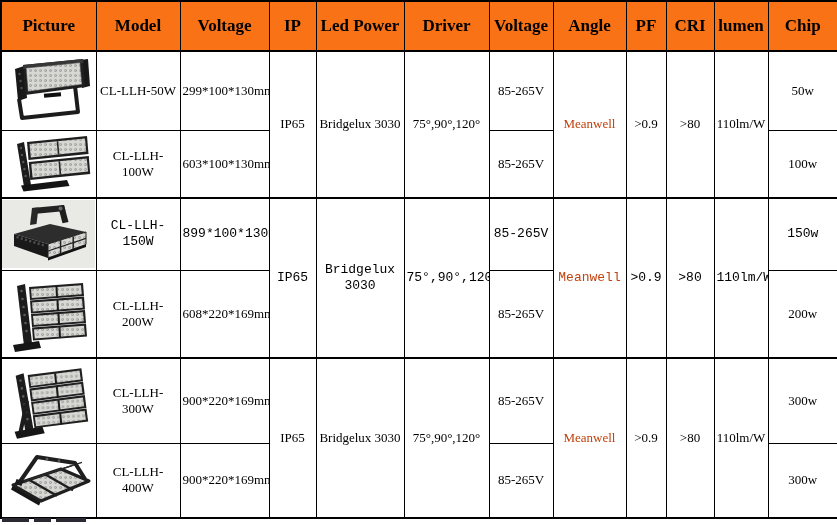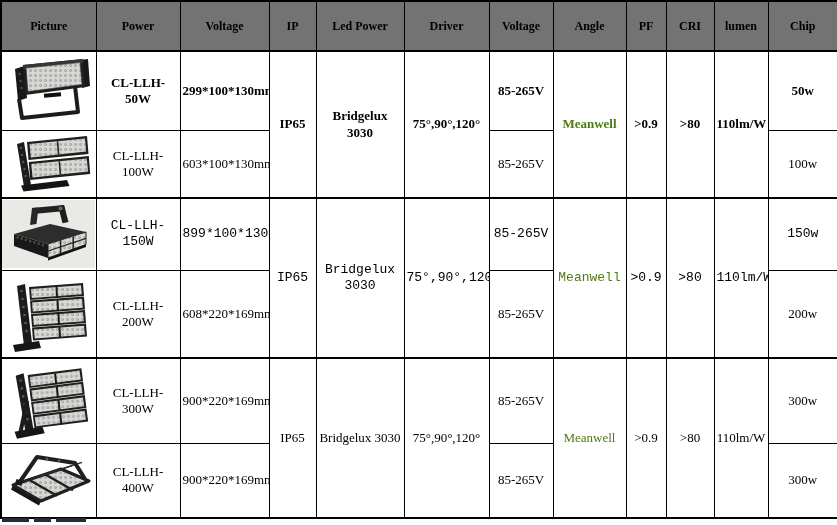--- a/index.html
+++ b/index.html
@@ -10,29 +10,29 @@
   }
   table.spec{
     border-collapse:collapse;table-layout:fixed;width:837px;
     border:2px solid #000;
   }
   .spec th,.spec td{
     border:1px solid #000;text-align:center;vertical-align:middle;
     font-size:13px;padding:0 2px;overflow:hidden;line-height:1.25;
   }
   .spec thead th{
-    background:#737373;font-weight:bold;border-bottom:2px solid #000;
-    height:48px;font-size:12px;text-align:center;
-  }
-  tr.r1{height:79px;font-weight:bold;} tr.r2{height:68px;} tr.r3{height:72px;font-family:Liberation Mono, monospace;}
+    background:#f97316;font-weight:bold;border-bottom:2px solid #000;
+    height:48px;font-size:17px;text-align:center;
+  }
+  tr.r1{height:79px;} tr.r2{height:68px;} tr.r3{height:72px;font-family:Liberation Mono, monospace;}
   tr.r4{height:88px;} tr.r5{height:85px;} tr.r6{height:75px;}
   tr.group-start td{border-top:2px solid #000;}
   td.pic{padding:0;}
   td.pic svg{display:block;margin:0 auto;}
-  td.red{color:#4d7c0f;}
+  td.red{color:#c2410c;}
   .cutoff{
     position:absolute;left:2px;top:518px;display:flex;gap:5px;align-items:flex-start;
   }
   .cutoff span{display:inline-block;height:4px;background:#2a2a33;}
   .cutoff .f1{width:27px;} .cutoff .f2{width:17px;} .cutoff .f3{width:30px;}
 </style>
 </head>
 <body>
 
 <svg width="0" height="0" style="position:absolute" aria-hidden="true">
@@ -56,21 +56,21 @@
     <col style="width:64px">
       <col style="width:73px">
       <col style="width:40px">
     <col style="width:48px">
       <col style="width:54px">
       <col style="width:70px">
   </colgroup>
   <thead>
     <tr>
       <th>Picture</th>
-      <th>Power</th>
+      <th>Model</th>
       <th>Voltage</th>
       <th>IP</th>
       <th>Led Power</th>
       <th>Driver</th>
       <th>Voltage</th>
       <th>Angle</th>
       <th>PF</th>
       <th>CRI</th>
       <th>lumen</th>
       <th>Chip</th>

